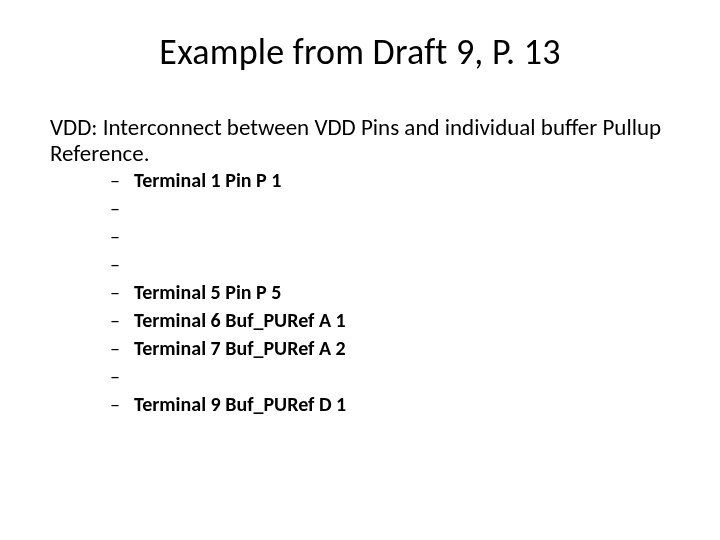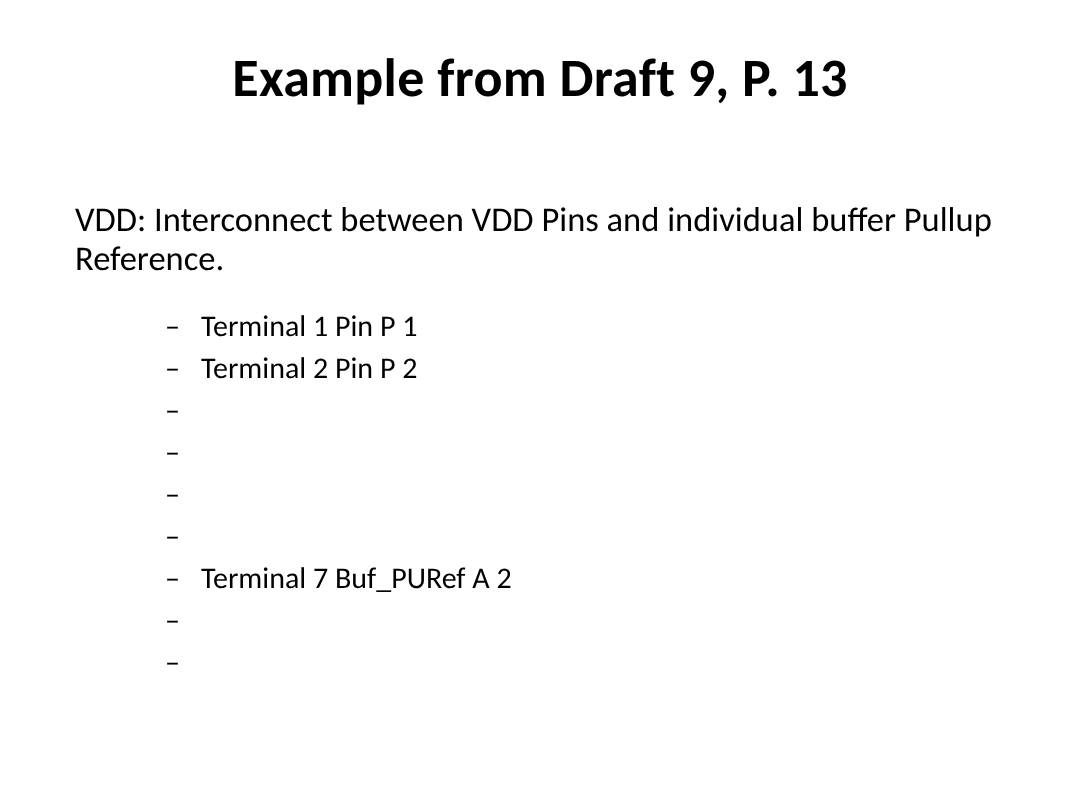--- a/index.html
+++ b/index.html
@@ -11,82 +11,83 @@
       width: 720px;
       height: 540px;
       background: #ffffff;
       font-family: Calibri, "Segoe UI", Arial, sans-serif;
       color: #000000;
       padding: 30px 40px 40px 40px;
     }
     .slide-title {
       text-align: center;
       font-size: 36px;
-      font-weight: 700;
-      margin-bottom: 60px;
+      font-weight: 400;
+      margin-bottom: 40px;
       letter-spacing: 0.2px;
     }
     .subtitle {
       font-size: 23px;
       font-weight: 400;
       line-height: 1.15;
-      margin-bottom: 18px;
       padding: 0 10px;
     }
     .terminal-list {
       padding-left: 70px;
     }
     .terminal-item {
       display: flex;
       align-items: baseline;
       font-size: 20px;
       line-height: 1.35;
       margin-bottom: 1px;
     }
     .dash {
       display: inline-block;
       width: 24px;
       flex-shrink: 0;
       font-weight: 400;
     }
     .terminal-text {
-      font-weight: 400;
+      font-weight: 700;
     }
   </style>
 </head>
 <body>
 
 <h1 class="slide-title">Example from Draft 9, P. 13</h1>
 
 <p class="subtitle">VDD: Interconnect between VDD Pins and individual buffer Pullup Reference.</p>
 
 <div class="terminal-list">
   <div class="terminal-item">
     <span class="dash">–</span>
     <span class="terminal-text">Terminal 1 Pin P 1</span>
   </div>
   <div class="terminal-item">
     <span class="dash">–</span>
-    <span class="terminal-text">Terminal 2 Pin P 2</span>
   </div>
   <div class="terminal-item">
     <span class="dash">–</span>
   </div>
   <div class="terminal-item">
     <span class="dash">–</span>
   </div>
   <div class="terminal-item">
     <span class="dash">–</span>
+    <span class="terminal-text">Terminal 5 Pin P 5</span>
   </div>
   <div class="terminal-item">
     <span class="dash">–</span>
+    <span class="terminal-text">Terminal 6 Buf_PURef A 1</span>
   </div>
   <div class="terminal-item">
     <span class="dash">–</span>
     <span class="terminal-text">Terminal 7 Buf_PURef A 2</span>
   </div>
   <div class="terminal-item">
     <span class="dash">–</span>
   </div>
   <div class="terminal-item">
     <span class="dash">–</span>
+    <span class="terminal-text">Terminal 9 Buf_PURef D 1</span>
   </div>
 </div>
 
 </body></html>

